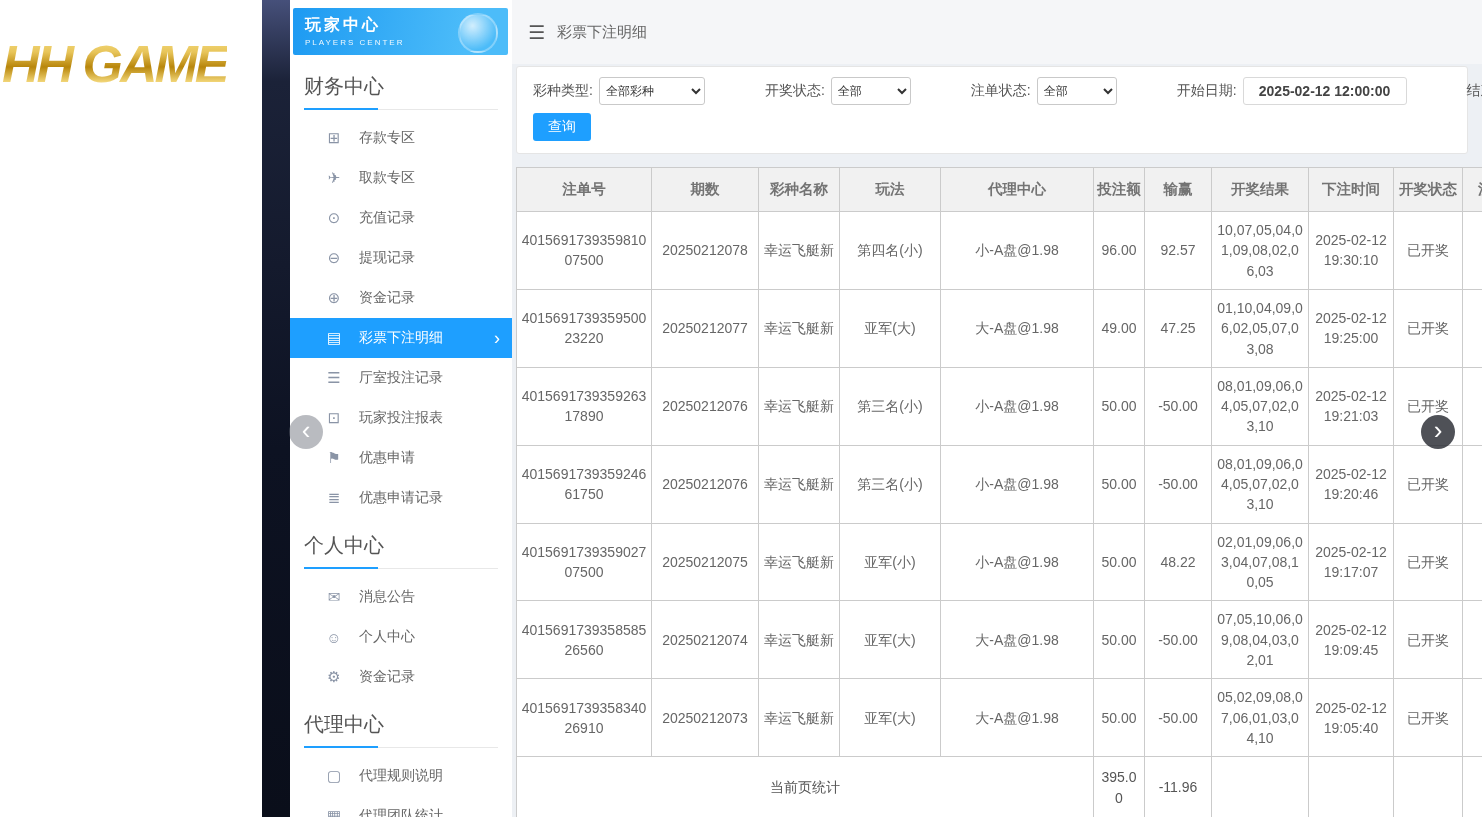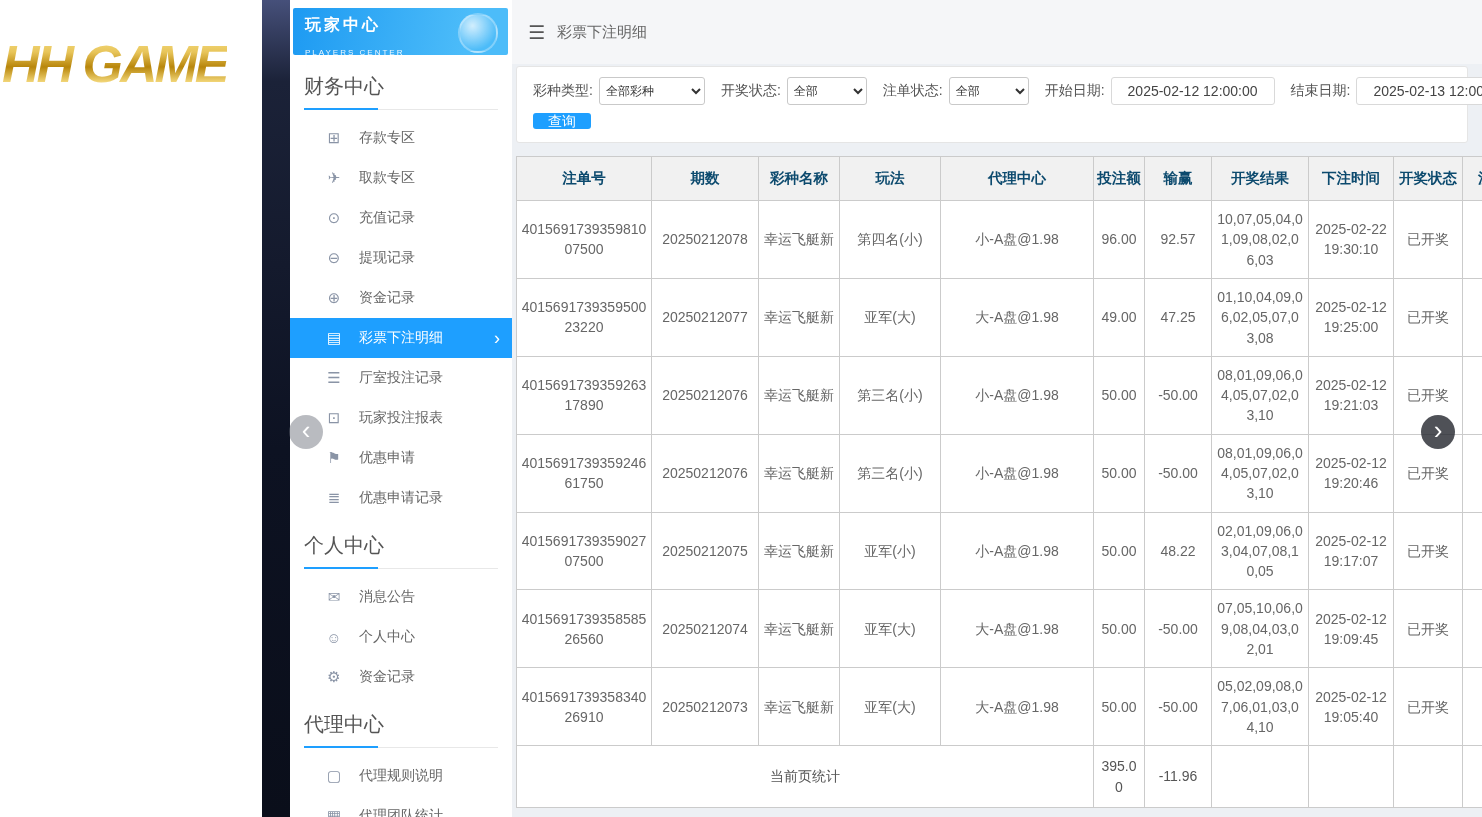--- a/index.html
+++ b/index.html
@@ -29,21 +29,21 @@
   .dark-strip { position:absolute; left:262px; top:0; width:28px; height:100%;
     background:linear-gradient(180deg,#46507a 0%,#1b2238 10%,#0d1222 55%,#0a0e1a 100%); }
   .top-dark { position:absolute; left:290px; top:0; width:222px; height:8px; background:#141a2e; }
 
   
   .sidebar { position:absolute; left:290px; top:0; width:222px; height:100%; background:#fff; overflow:hidden; }
   .sidebar-header { position:absolute; left:3px; top:8px; right:4px; height:47px; box-sizing:border-box;
     background:linear-gradient(100deg,#1d9af2 0%,#4cbcf9 80%); border-radius:2px; color:#fff;
     padding:7px 10px 0 12px; overflow:hidden; }
   .sh-title { font-size:16px; font-weight:bold; letter-spacing:3px; }
-  .sh-sub { font-size:8px; letter-spacing:2px; opacity:.92; margin-top:12px; }
+  .sh-sub { font-size:8px; letter-spacing:2px; opacity:.92; margin-top:2px; }
   .sh-ball { position:absolute; right:10px; top:5px; width:36px; height:36px; border-radius:50%;
     border:2px solid rgba(255,255,255,.3);
     background:radial-gradient(circle at 35% 30%, rgba(255,255,255,.75), rgba(255,255,255,.12) 60%, rgba(255,255,255,0) 72%); }
   nav { position:absolute; left:0; right:0; top:55px; bottom:0; overflow:hidden; padding-top:4px; }
   .nav-section { position:relative; margin:14px 14px 8px 14px; padding-bottom:9px;
     font-size:20px; color:#555; border-bottom:1px solid #e8e8e8; }
   .nav-section::after { content:""; position:absolute; left:0; bottom:-1px; width:74px; height:2px; background:#1e9fff; }
   .nav-item { display:flex; align-items:center; height:40px; padding-left:34px; color:#666; font-size:14px; cursor:pointer; position:relative; }
   .nav-icon { width:20px; margin-right:15px; font-size:15px; color:#8a94a6; text-align:center; font-style:normal; }
   .nav-item.active { background:#1e9fff; color:#fff; }
@@ -51,36 +51,36 @@
   .nav-chevron { position:absolute; right:12px; font-size:18px; line-height:1; color:#fff; }
 
   
   .main { position:absolute; left:512px; top:0; width:970px; height:100%; background:#edf0f4; }
   .topbar { height:64px; display:flex; align-items:center; padding-left:16px; background:#f5f6f8; }
   .hamburger { font-size:19px; color:#555; margin-right:12px; cursor:pointer; }
   .page-title { font-size:15px; color:#666; }
 
   .filter-card { margin:2px 14px 13px 4px; background:#fff; border:1px solid #e5e5e5; border-radius:3px;
     padding:10px 16px 12px 16px; }
-  .filter-row { display:flex; font-size:14px; color:#555; white-space:nowrap; }
+  .filter-row { display:flex; font-size:14px; color:#555; white-space:nowrap;gap:44px; }
   .f-label { margin-right:6px; }
   .f-group { display:flex; align-items:center; margin-right:16px; }
   select.f-select { height:28px; border:1px solid #c9c9c9; border-radius:3px; background:#fff;
     font-size:12px; color:#333; padding:0 2px; font-family:inherit; }
   .w-lottery { width:106px; } .w-small { width:80px; }
   input.f-date { height:26px; width:150px; border:1px solid #d9d9d9; border-radius:3px;
-    padding:0 6px; font-size:14px; color:#444; text-align:center; font-family:inherit; }
+    padding:0 6px; font-size:14px; color:#444; text-align:center; font-family:inherit;font-weight:bold; }
   .search-btn { margin-top:8px; background:#1e9fff; color:#fff; border:none; border-radius:3px;
-    height:16px; padding:0 15px; font-size:14px; cursor:pointer; }
+    height:28px; padding:0 15px; font-size:14px; cursor:pointer; }
 
   .table-wrap { margin-left:4px; overflow:hidden; width:966px; }
   table { border-collapse:collapse; table-layout:fixed; width:992px; background:#fff; }
   th,td { border:1px solid #cbcbcb; text-align:center; color:#666; font-size:14px;
     padding:8px 4px; word-break:break-all; line-height:1.45; vertical-align:middle; }
-  thead th { background:#f1f1f1; color:#0c4a6e; font-weight:bold; font-size:14.5px; padding:11px 2px; }
+  thead th { background:#f1f1f1; color:#737373; font-weight:bold; font-size:14.5px; padding:11px 2px; }
   tbody td { height:59px; }
   tfoot td { padding:10px 4px; color:#555; }
   th:nth-child(1){width:130px} th:nth-child(2){width:102px} th:nth-child(3){width:76px}
   th:nth-child(4){width:96px}  th:nth-child(5){width:148px} th:nth-child(6){width:46px}
   th:nth-child(7){width:62px}  th:nth-child(8){width:92px}  th:nth-child(9){width:80px}
   th:nth-child(10){width:64px} th:nth-child(11){width:84px}
 
   
   .pager { position:absolute; top:415px; width:34px; height:34px; border-radius:50%; color:#fff;
     font-size:26px; line-height:31px; text-align:center; cursor:pointer; z-index:50; user-select:none; }
@@ -231,21 +231,21 @@
         <tbody id="table-body">
             <tr>
               <td>401569173935981007500</td>
               <td>20250212078</td>
               <td>幸运飞艇新</td>
               <td>第四名(小)</td>
               <td>小-A盘@1.98</td>
               <td>96.00</td>
               <td>92.57</td>
               <td>10,07,05,04,01,09,08,02,06,03</td>
-              <td>2025-02-22 19:30:10</td>
+              <td>2025-02-12 19:30:10</td>
               <td>已开奖</td>
               <td>有效</td>
             </tr>
             <tr>
               <td>401569173935950023220</td>
               <td>20250212077</td>
               <td>幸运飞艇新</td>
               <td>亚军(大)</td>
               <td>大-A盘@1.98</td>
               <td>49.00</td>

